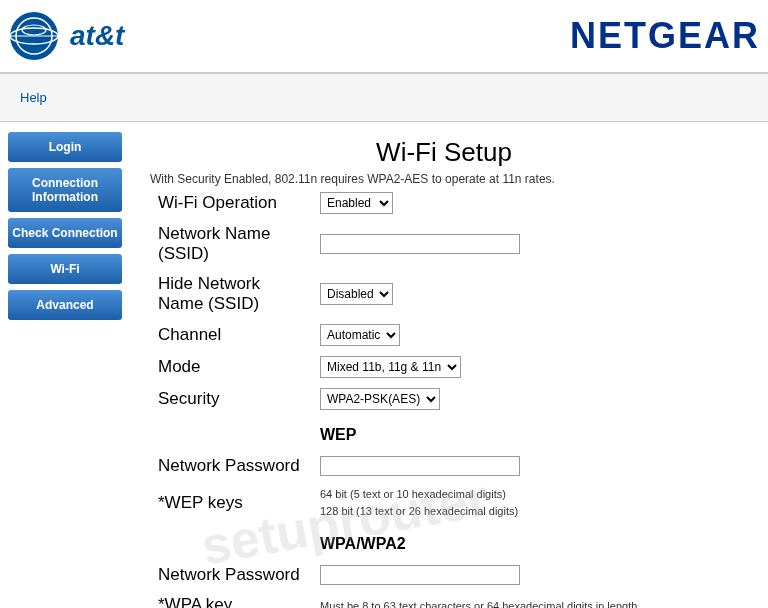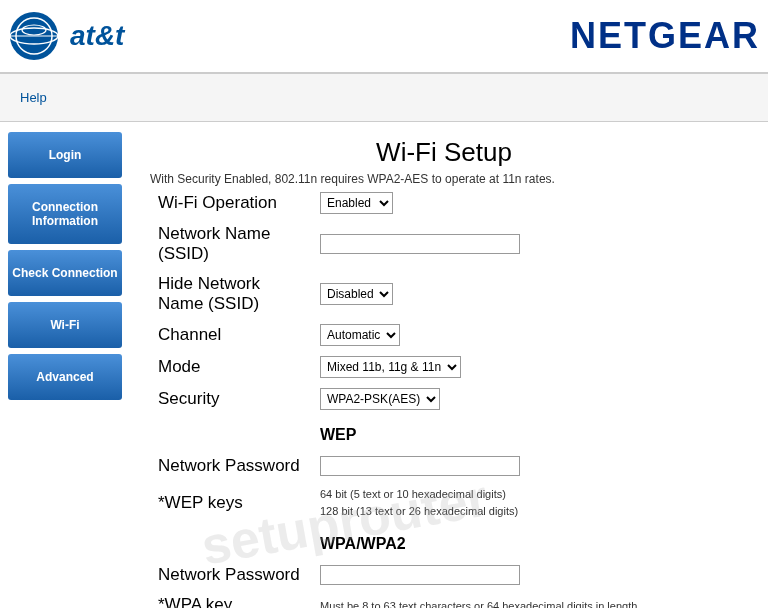--- a/index.html
+++ b/index.html
@@ -66,21 +66,21 @@
     .sidebar {
       width: 130px;
       padding: 10px 8px;
       background: #fff;
       flex-shrink: 0;
     }
     .sidebar-btn {
       display: block;
       width: 100%;
       margin-bottom: 6px;
-      padding: 16px 4px;
+      padding: 8px 4px;
       background: linear-gradient(to bottom, #4a90d9, #1a5fa8);
       color: #fff;
       border: none;
       border-radius: 3px;
       font-size: 12px;
       font-weight: bold;
       text-align: center;
       cursor: pointer;
     }
 

